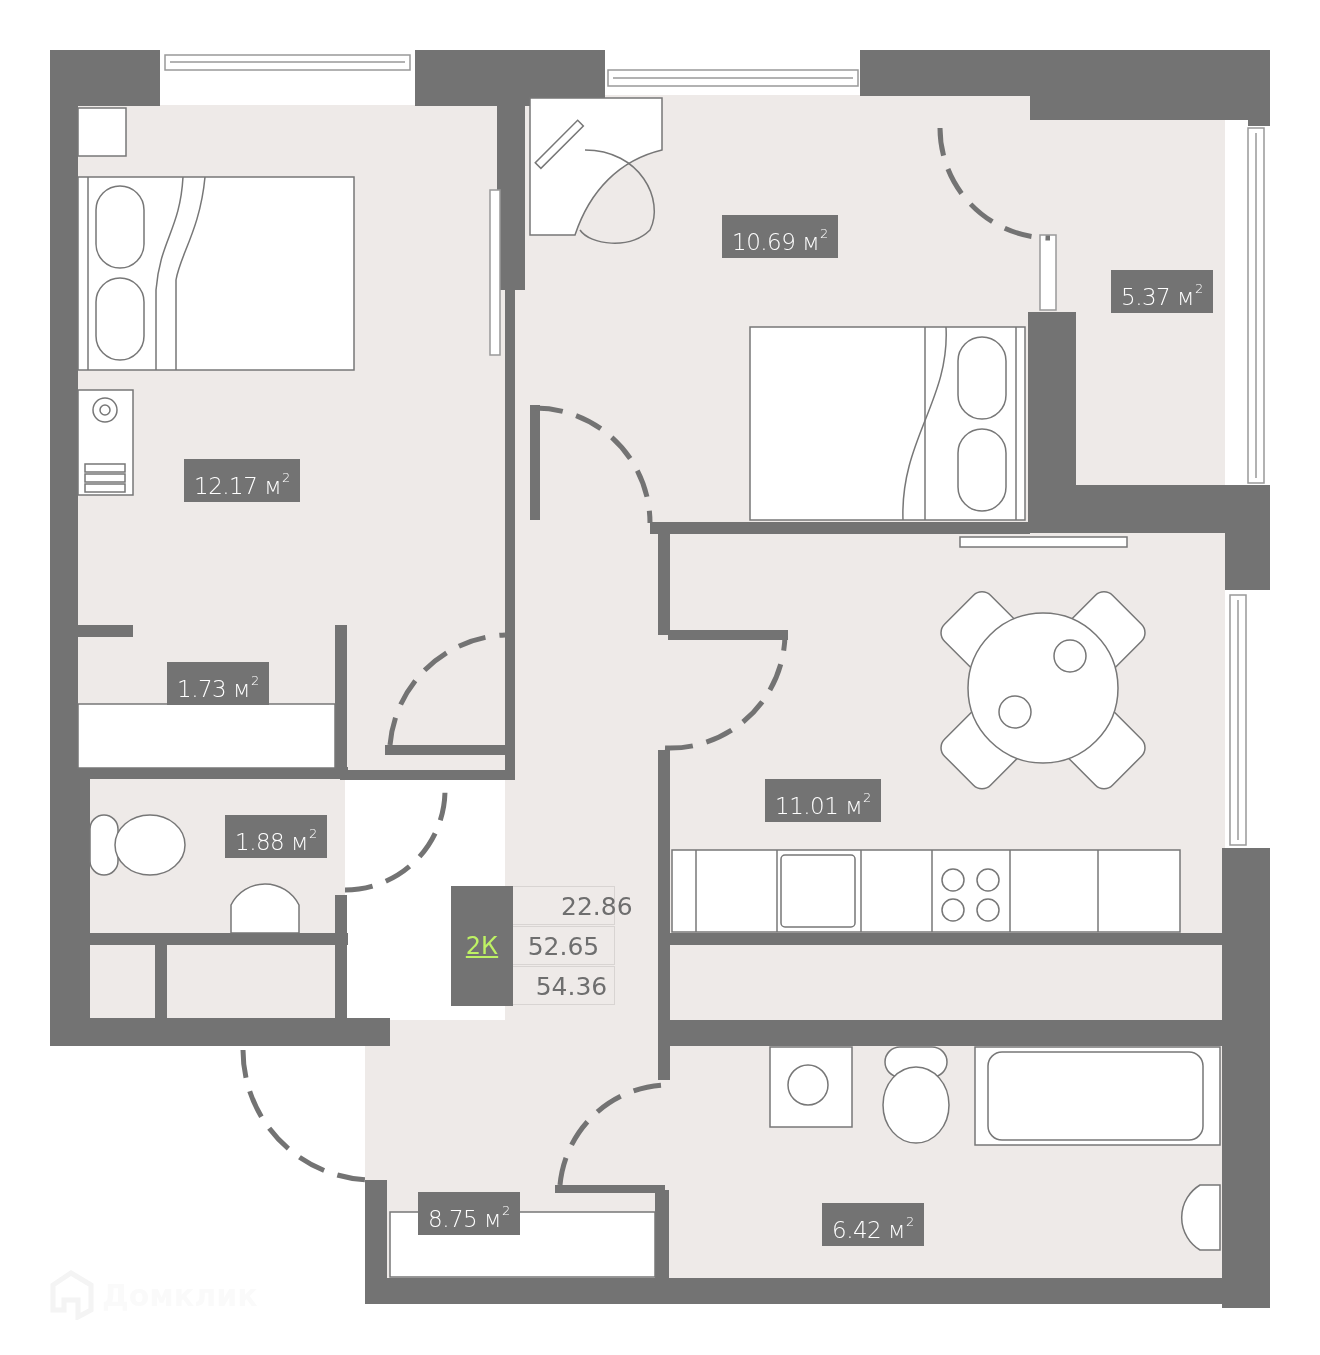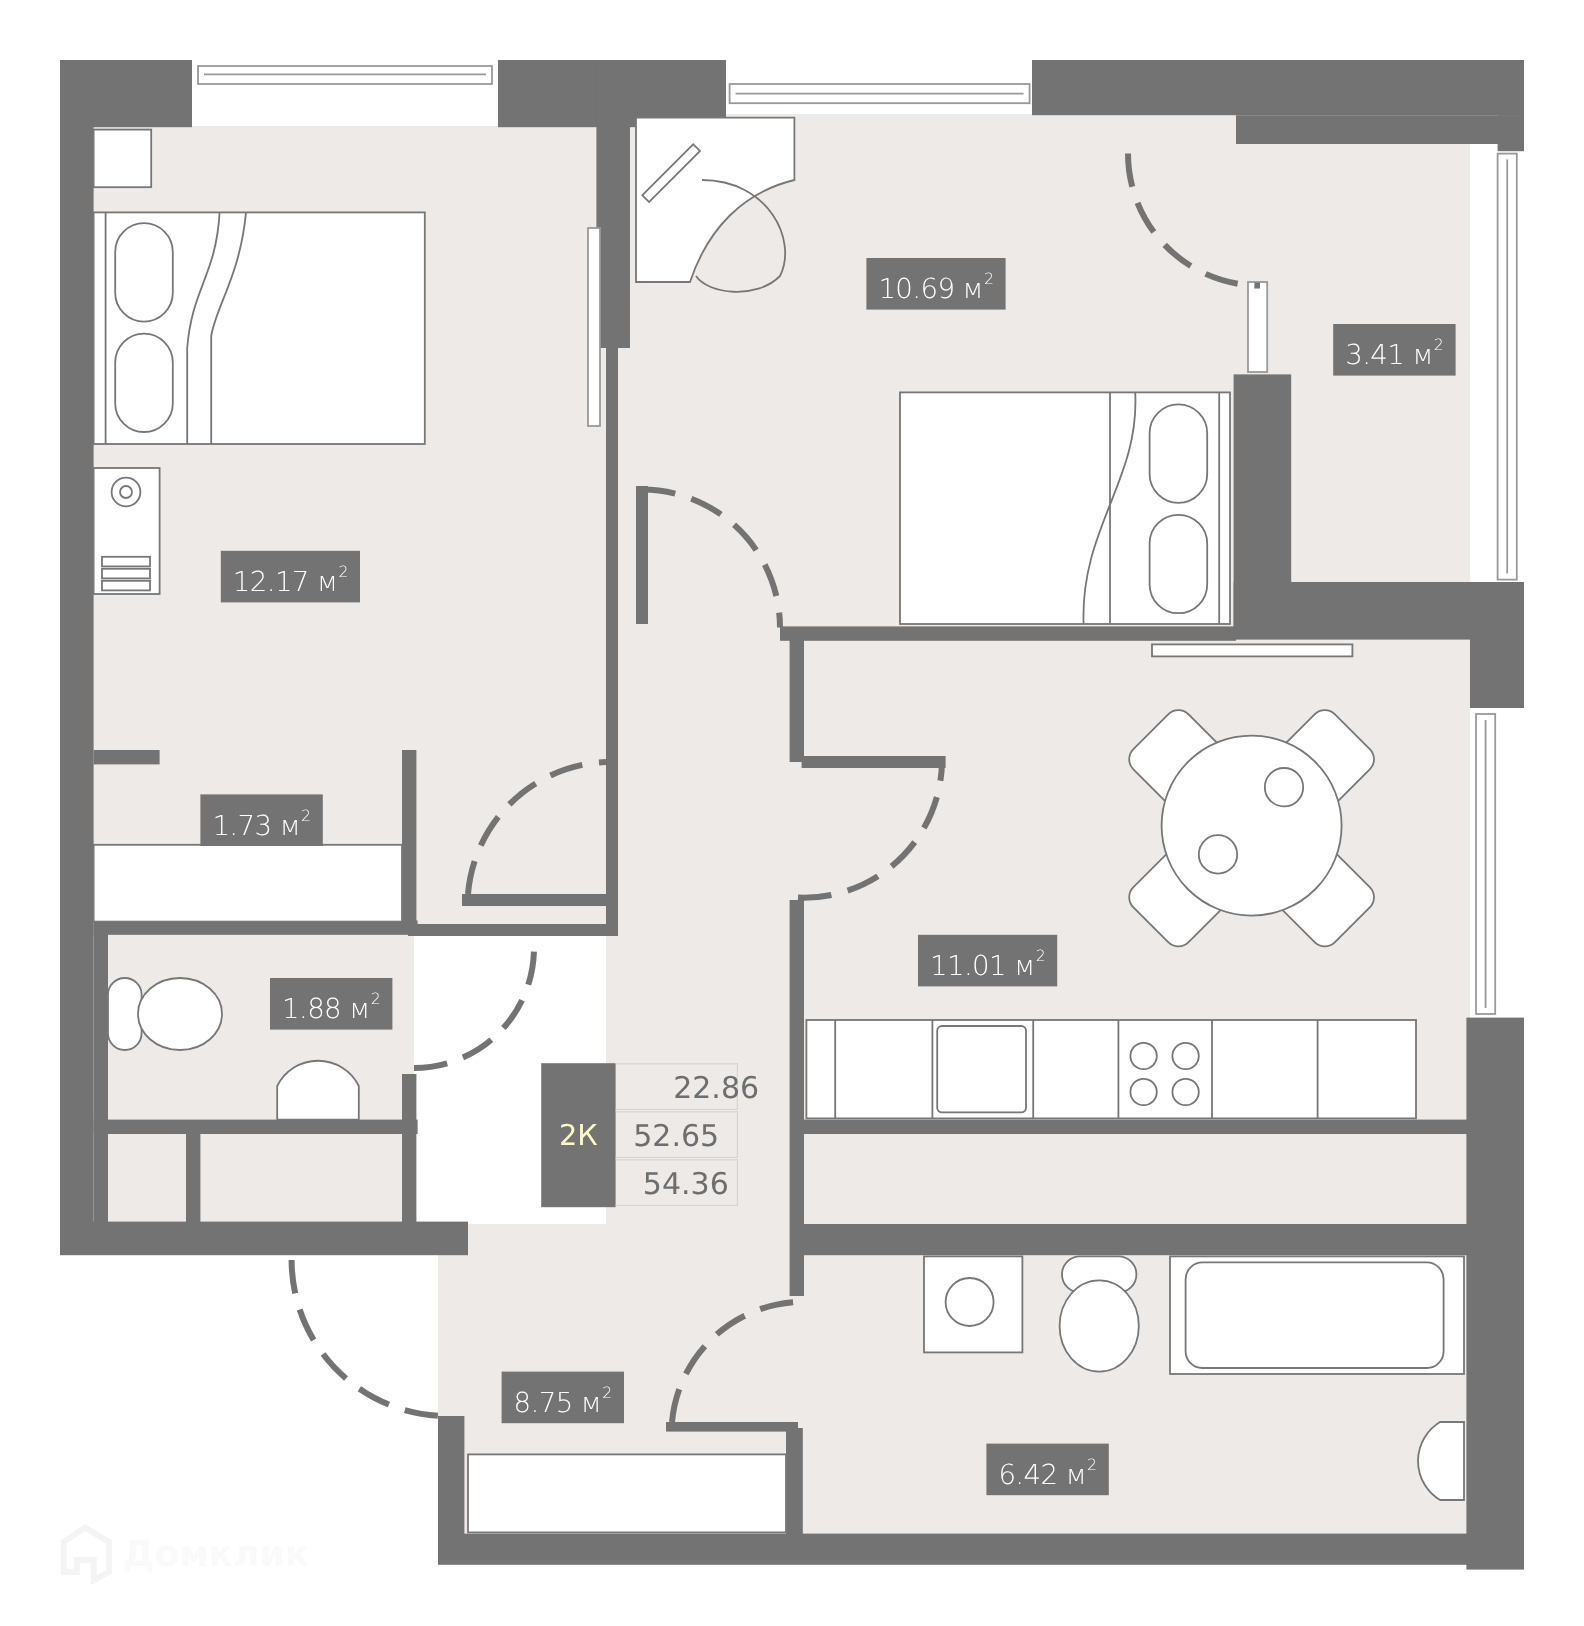--- a/index.html
+++ b/index.html
@@ -1,21 +1,21 @@
 <!DOCTYPE html>
 <html><head>
 <meta charset="utf-8">
 <style>
   html,body{margin:0;padding:0;background:#ffffff;}
   body{width:1320px;height:1355px;position:relative;overflow:hidden;font-family:"DejaVu Sans",sans-serif;}
   #plan{position:absolute;left:0;top:0;}
   .lbl{position:absolute;background:#737373;color:#fff;font-family:"DejaVu Sans",sans-serif;font-size:23px;font-weight:300;letter-spacing:-0.5px;padding:0 10px;height:43px;line-height:43px;white-space:nowrap;margin-top:16px;}
   .lbl sup{font-size:13px;position:relative;top:-3px;margin-left:1px;}
   .summary{position:absolute;left:451px;top:886px;width:164px;height:120px;}
-  .summary .type{position:absolute;left:0;top:0;width:62px;height:120px;background:#737373;color:#fef9c3;font-size:24px;display:flex;align-items:center;justify-content:center;}
+  .summary .type{position:absolute;left:0;top:0;width:62px;height:120px;background:#737373;color:#bef264;font-size:24px;display:flex;align-items:center;justify-content:center;text-decoration:underline;}
   .summary .row{position:absolute;left:62px;width:102px;height:39px;border:1px solid #d8d4d2;border-left:none;box-sizing:border-box;color:#6e6e6e;font-size:25px;text-align:center;line-height:39px;}
   .logo{position:absolute;left:48px;top:1270px;display:flex;align-items:center;gap:8px;color:#fafafa;font-size:30px;font-weight:bold;}
 </style>
 </head>
 <body>
 
 <svg id="plan" width="1320" height="1355" viewBox="0 0 1320 1355" xmlns="http://www.w3.org/2000/svg">
 
   <g fill="#eeeae8">
     <rect x="76" y="105" width="430" height="665"></rect>
@@ -163,25 +163,25 @@
     <rect x="885" y="1047" width="62" height="30" rx="15"></rect>
     <ellipse cx="916" cy="1105" rx="33" ry="38"></ellipse>
     <rect x="975" y="1047" width="245" height="98"></rect>
     <rect x="988" y="1052" width="215" height="88" rx="14"></rect>
     <path d="M1220 1185 L1200 1185 A38 38 0 0 0 1200 1250 L1220 1250 Z"></path>
   </g>
 </svg>
 
 <div class="lbl" style="left:184px;top:443px;"><span>12.17</span> <span>м</span><sup>2</sup></div>
 <div class="lbl" style="left:722px;top:199px;"><span>10.69</span> <span>м</span><sup>2</sup></div>
-<div class="lbl" style="left:1111px;top:254px;"><span>3.41</span> <span>м</span><sup>2</sup></div>
+<div class="lbl" style="left:1111px;top:254px;"><span>5.37</span> <span>м</span><sup>2</sup></div>
 <div class="lbl" style="left:167px;top:646px;padding-left:10px;"><span>1.73</span> <span>м</span><sup>2</sup></div>
 <div class="lbl" style="left:765px;top:763px;"><span>11.01</span> <span>м</span><sup>2</sup></div>
 <div class="lbl" style="left:225px;top:799px;"><span>1.88</span> <span>м</span><sup>2</sup></div>
-<div class="lbl" style="left:418px;top:1127px;"><span>8.75</span> <span>м</span><sup>2</sup></div>
+<div class="lbl" style="left:418px;top:1176px;"><span>8.75</span> <span>м</span><sup>2</sup></div>
 <div class="lbl" style="left:822px;top:1187px;"><span>6.42</span> <span>м</span><sup>2</sup></div>
 
 <div class="summary">
   <div class="type">2К</div>
   <div class="row" style="top:0;padding-left:48px;">22.86</div>
   <div class="row" style="top:40px;">52.65</div>
   <div class="row" style="top:80px;padding-left:16px;">54.36</div>
 </div>
 
 <div class="logo">

